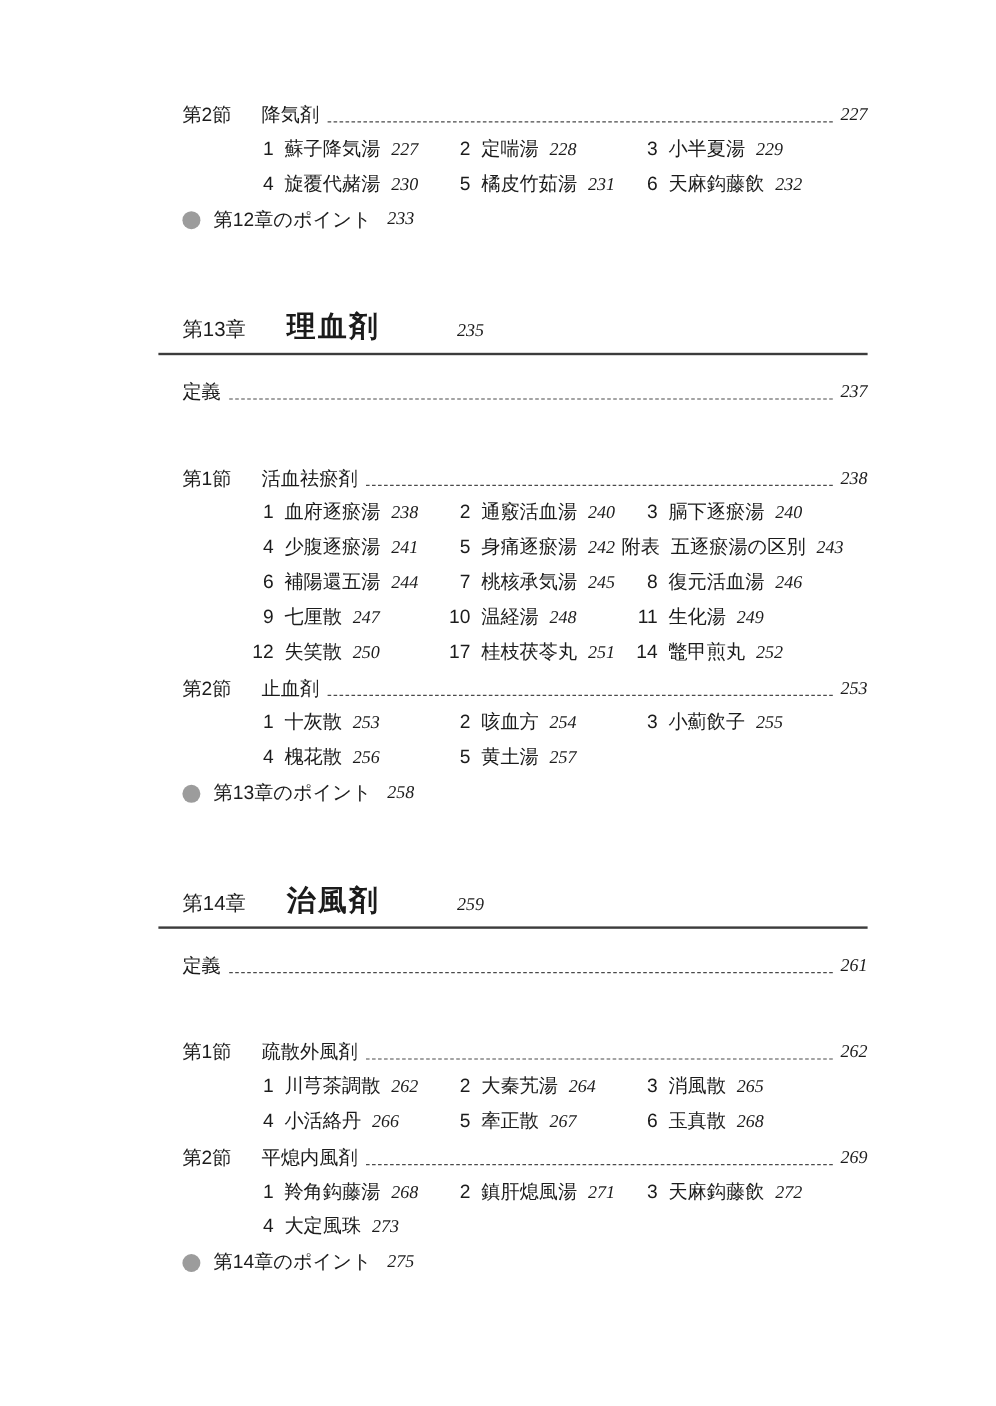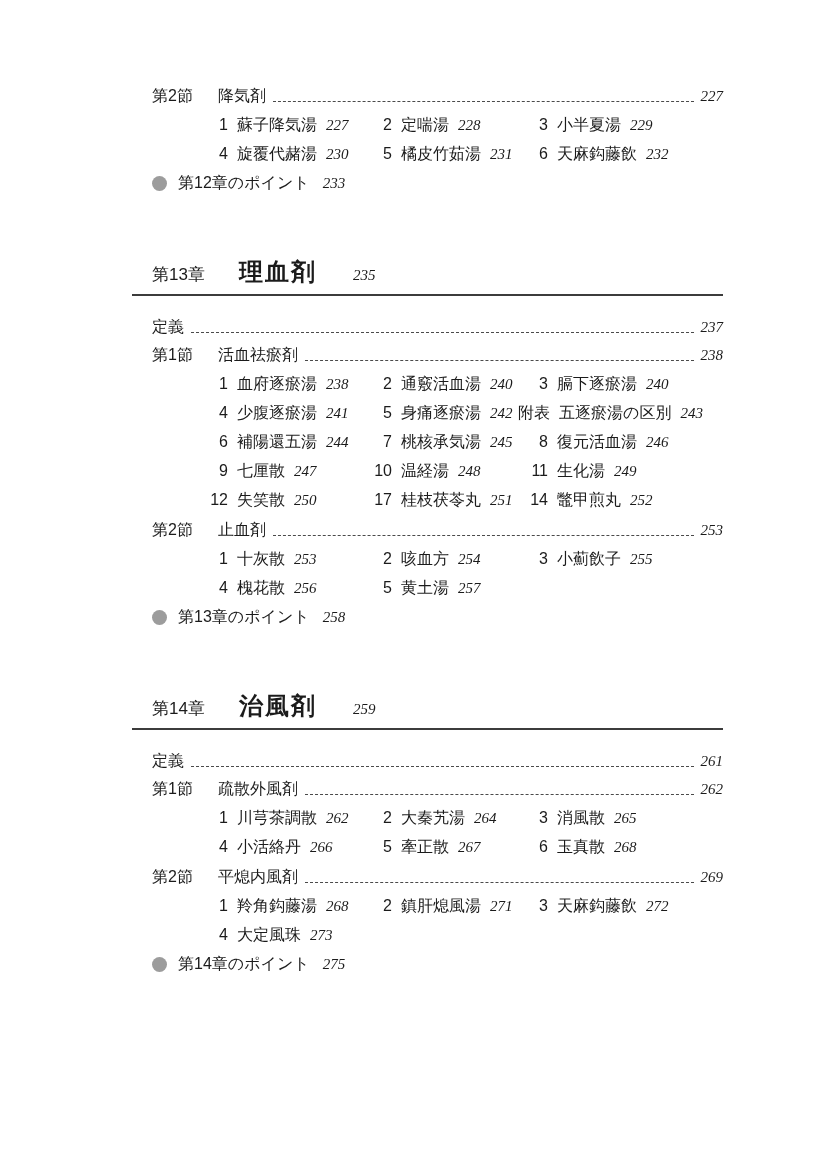--- a/index.html
+++ b/index.html
@@ -8,21 +8,21 @@
     width: 830px; height: 1172px;
     background: #ffffff;
     color: #1b1b1b;
     font-family: "Liberation Sans", "DejaVu Sans", sans-serif;
     font-size: 16px;
     overflow: hidden;
   }
   .content { margin-left: 132px; width: 591px; }
 
   
-  .toc-line { display: flex; align-items: center; height: 28px; padding-left: 20px; }
+  .toc-line { display: flex; align-items: center; height: 28px; padding-left: 20px; margin-top: 44px; }
   .sec-label { flex: none; width: 66px; white-space: nowrap; }
   .sec-title { flex: none; white-space: nowrap; font-family: Liberation Serif, serif; }
   .leader { flex: 1; height: 11px; border-bottom: 1px dashed #4a4a4a; margin: 0 7px; min-width: 20px; }
   .pgnum, .pg {
     font-family: "Liberation Serif", "DejaVu Serif", serif;
     font-style: italic; font-size: 15px; white-space: nowrap;
   }
 
   
   .chapter {
@@ -30,21 +30,21 @@
     padding: 0 0 6px 20px; margin-top: 58px;
     border-bottom: 2px solid #3c3c3c;
     gap: 20px;
   }
   .ch-no { font-size: 17px; white-space: nowrap; }
   .ch-title {
     font-family: "Liberation Serif", "DejaVu Serif", serif;
     font-weight: bold; font-size: 24px; letter-spacing: 2px;
     margin-left: 14px; white-space: nowrap; text-align: right;
   }
-  .ch-page { margin-left: 16px; }
+  .ch-page { margin-left: 44px; }
 
   .def-line { margin-top: 17px; }
   .mt2 { margin-top: 2px; }
   .first-line { margin-top: 82px; }
 
   
   .item-row { display: flex; height: 29px; line-height: 29px; margin-left: 66px; }
   .cell { display: flex; column-gap: 9px; align-items: baseline; line-height: 29px; }
   .c1 { width: 164px; flex: none; }
   .c2 { width: 156px; flex: none; }

